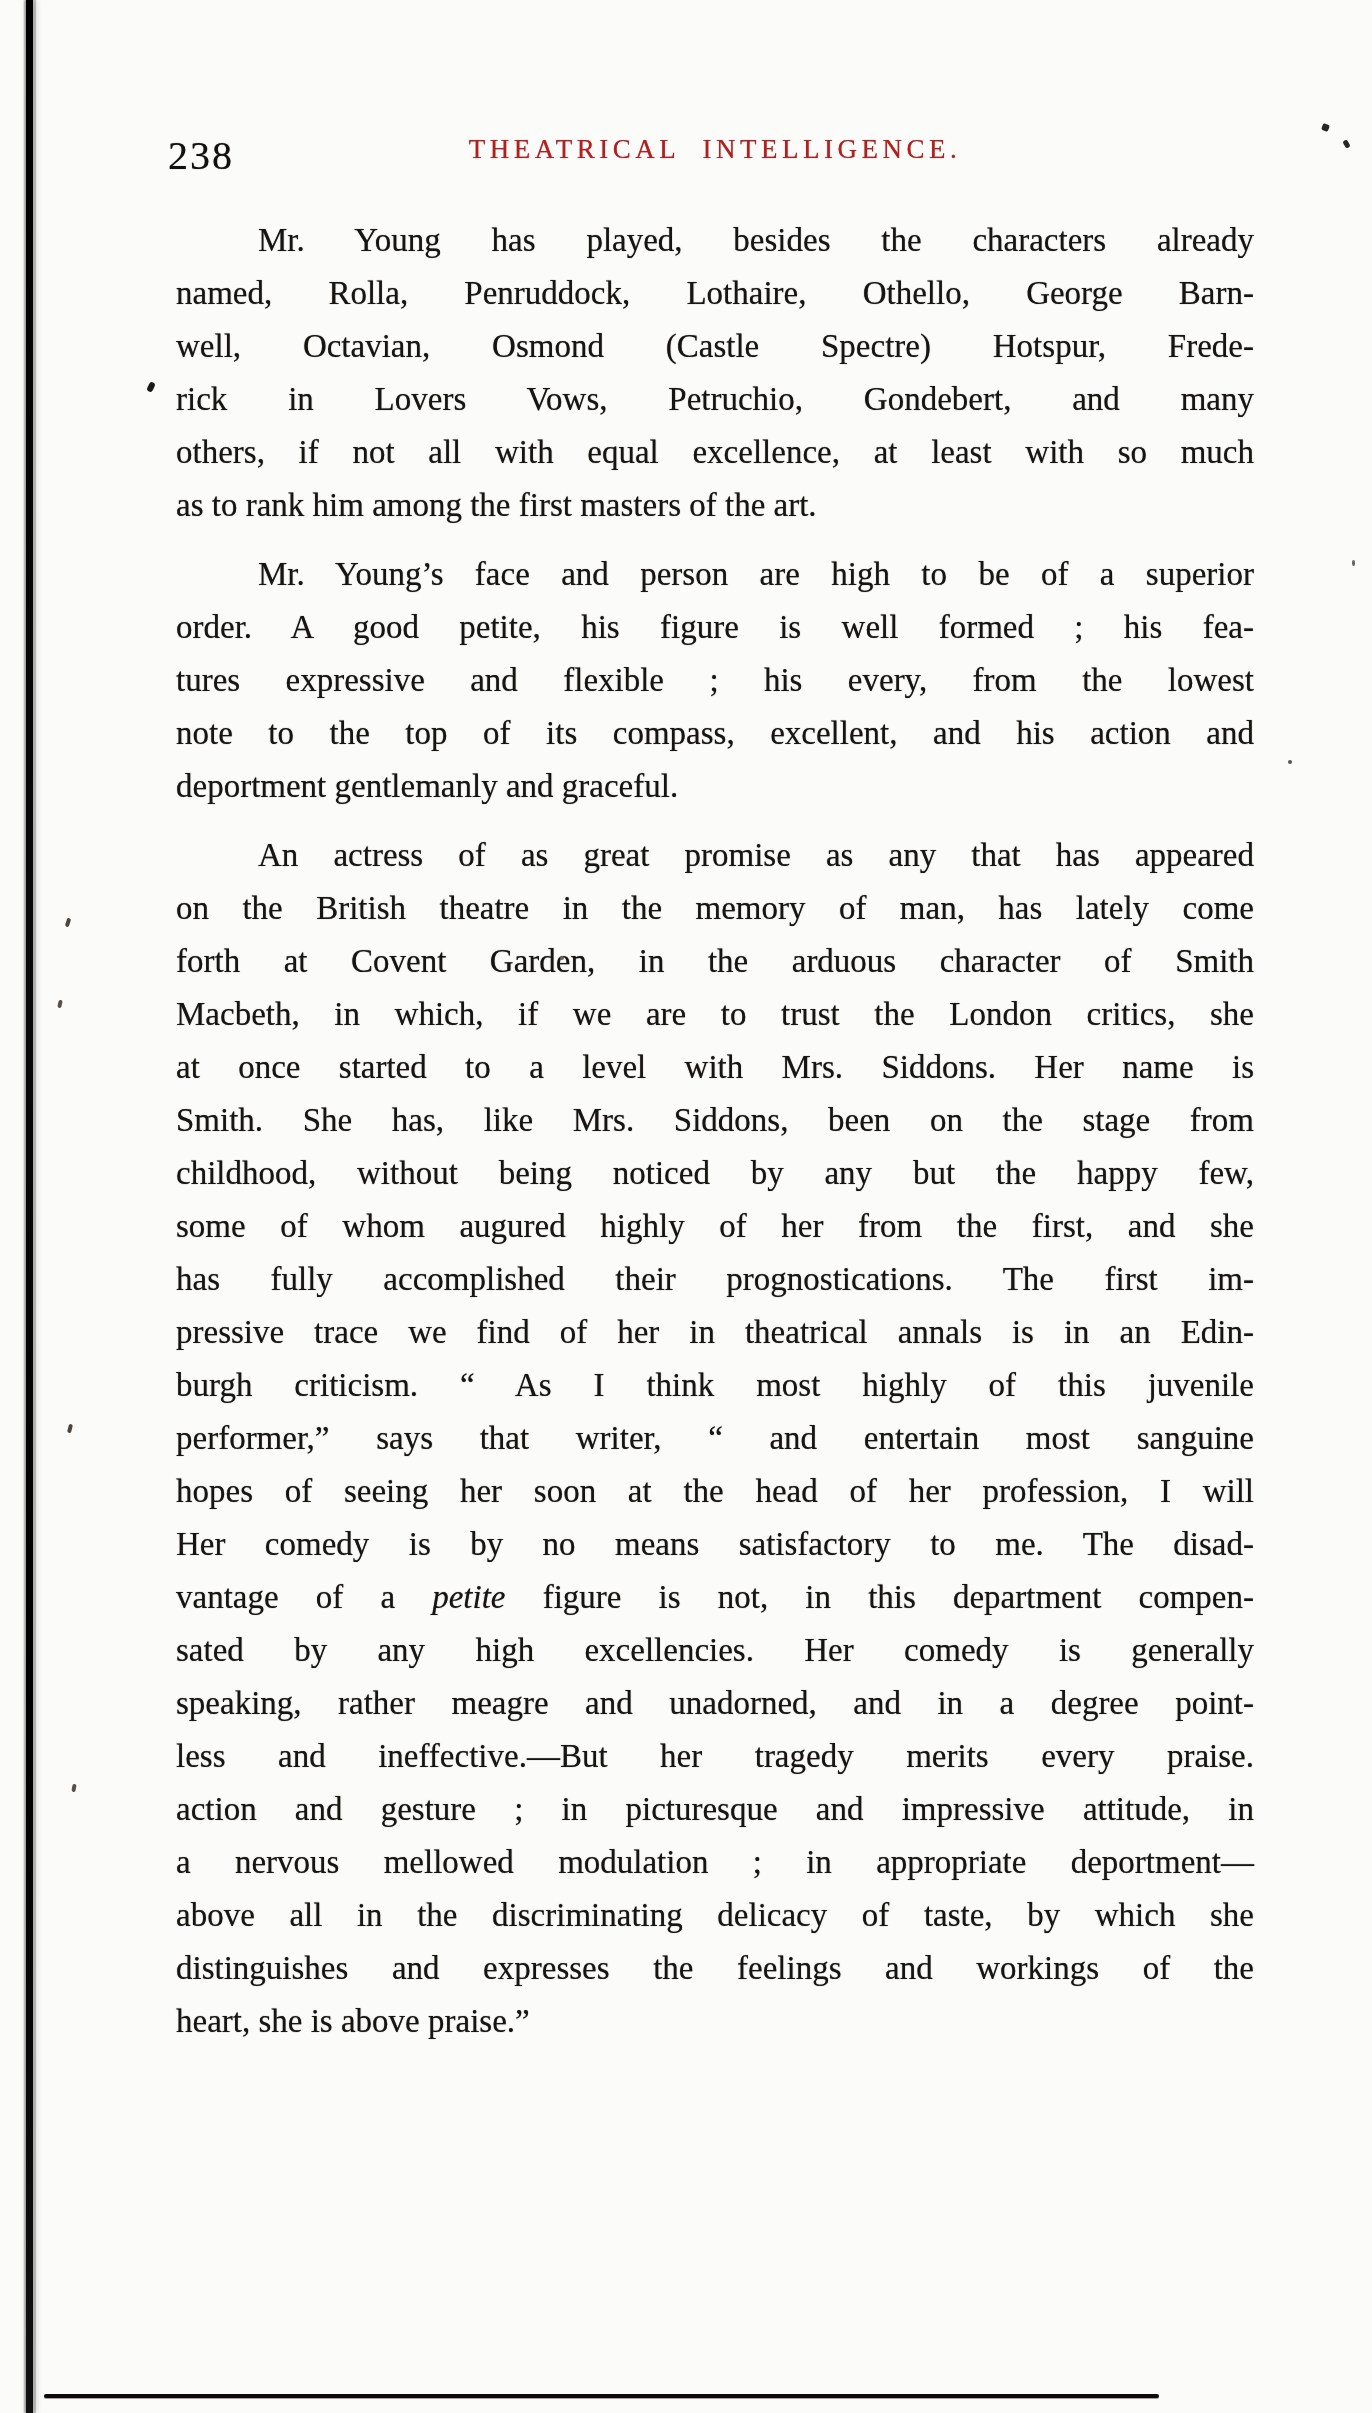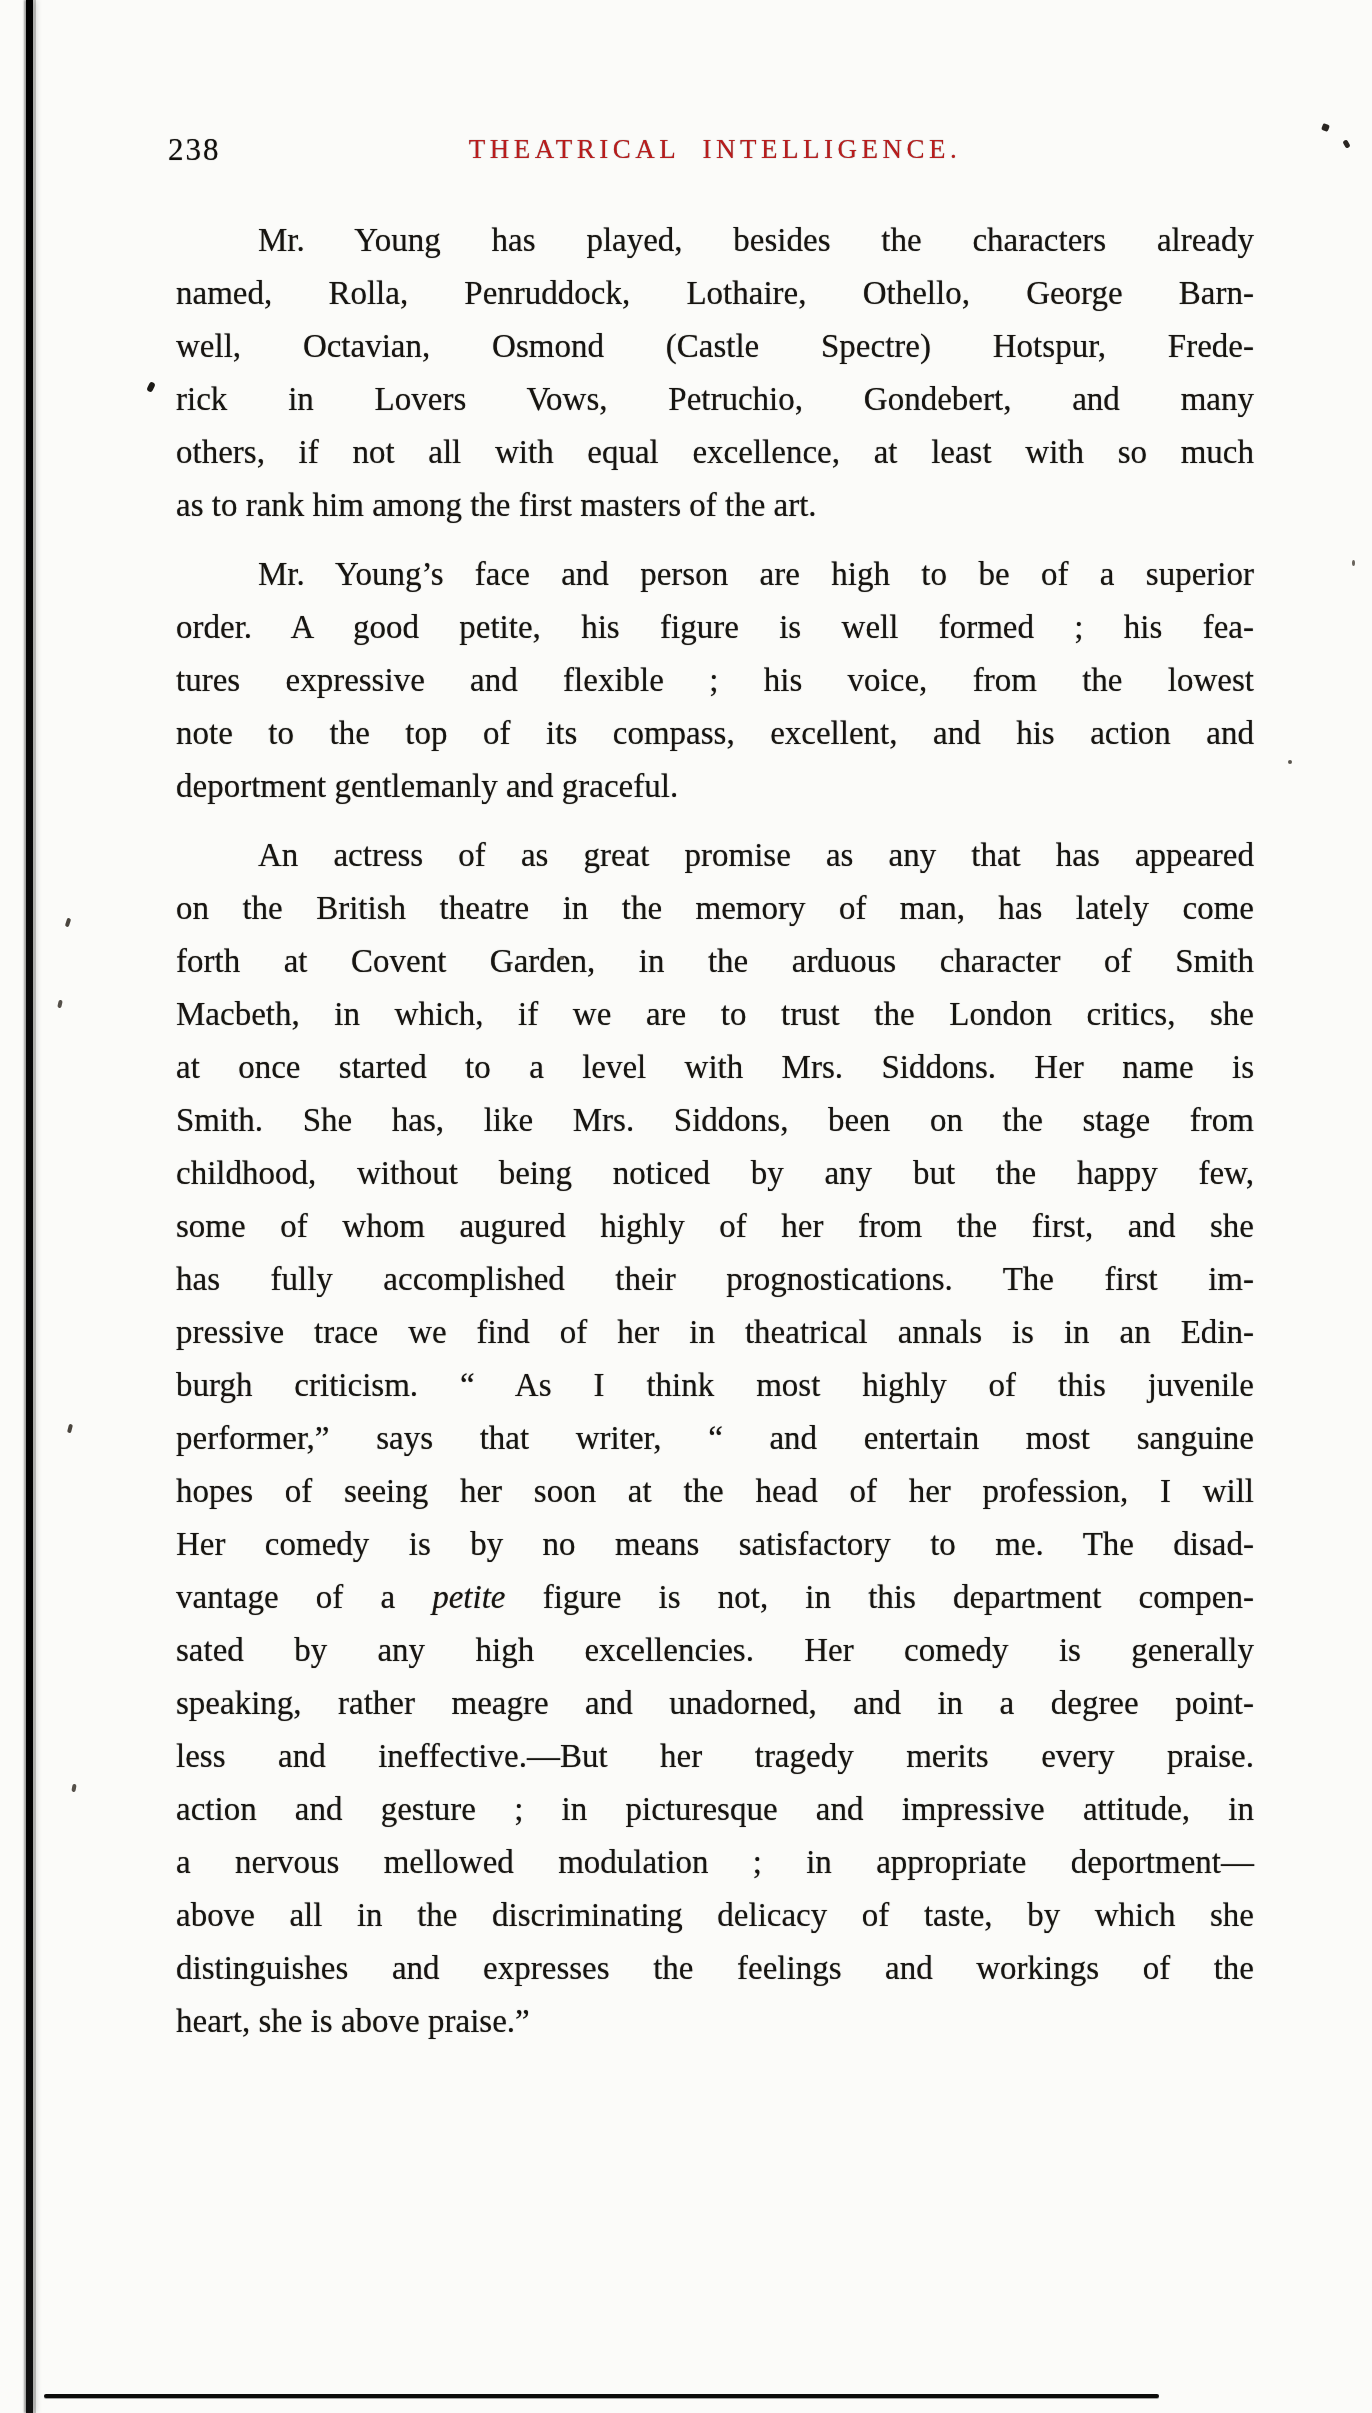--- a/index.html
+++ b/index.html
@@ -25,21 +25,21 @@
   .binding:after{
     content:"";position:absolute;left:7px;top:0;bottom:0;width:3px;
     background:rgba(40,38,34,.25);
   }
   
   .header{
     position:absolute;left:160px;top:128px;width:1110px;height:42px;
   }
   .page-number{
     position:absolute;left:8px;top:4px;
-    font-size:31px;letter-spacing:2px;color:#12100d;
+    font-size:40px;letter-spacing:2px;color:#12100d;
     text-shadow:0 0 1px rgba(0,0,0,.55);
   }
   .running-title{
     position:absolute;left:0;right:0;top:6px;text-align:center;
     font-size:27px;letter-spacing:4.5px;word-spacing:12px;color:#b91c1c;
     text-shadow:0 0 1px rgba(0,0,0,.5);
   }
   
   .page-text{
     position:absolute;left:160px;top:198px;width:1110px;
@@ -87,21 +87,21 @@
         <div class="line first">Mr. Young has played, besides the characters already</div>
         <div class="line">named, Rolla, Penruddock, Lothaire, Othello, George Barn-</div>
         <div class="line">well, Octavian, Osmond (Castle Spectre) Hotspur, Frede-</div>
         <div class="line">rick in Lovers Vows, Petruchio, Gondebert, and many</div>
         <div class="line">others, if not all with equal excellence, at least with so much</div>
         <div class="line last">as to rank him among the first masters of the art.</div>
       </div>
       <div class="para">
         <div class="line first">Mr. Young’s face and person are high to be of a superior</div>
         <div class="line">order.  A good petite, his figure is well formed ; his fea-</div>
-        <div class="line">tures expressive and flexible ; his voice, from the lowest</div>
+        <div class="line">tures expressive and flexible ; his every, from the lowest</div>
         <div class="line">note to the top of its compass, excellent, and his action and</div>
         <div class="line last">deportment gentlemanly and graceful.</div>
       </div>
       <div class="para">
         <div class="line first">An actress of as great promise as any that has appeared</div>
         <div class="line">on the British theatre in the memory of man, has lately come</div>
         <div class="line">forth at Covent Garden, in the arduous character of Smith</div>
         <div class="line">Macbeth, in which, if we are to trust the London critics, she</div>
         <div class="line">at once started to a level with Mrs. Siddons.  Her name is</div>
         <div class="line">Smith.  She has, like Mrs. Siddons, been on the stage from</div>

